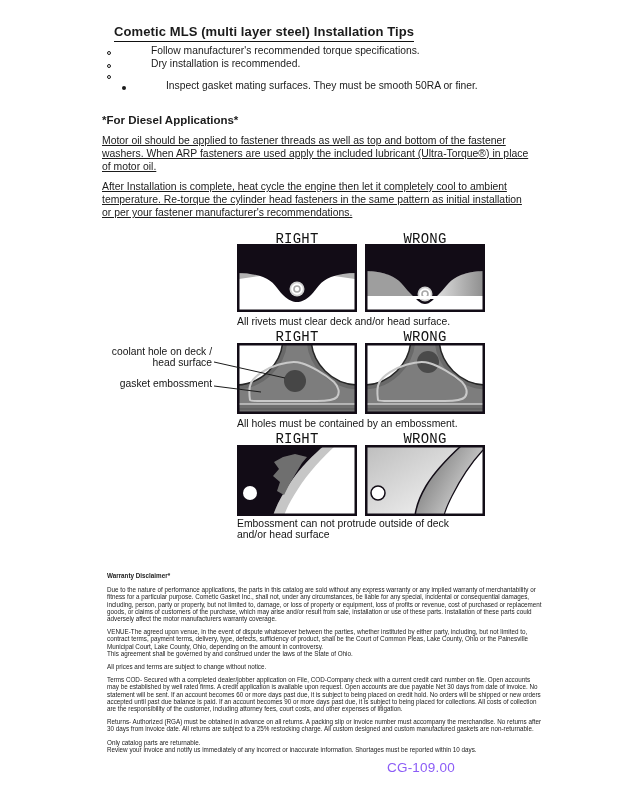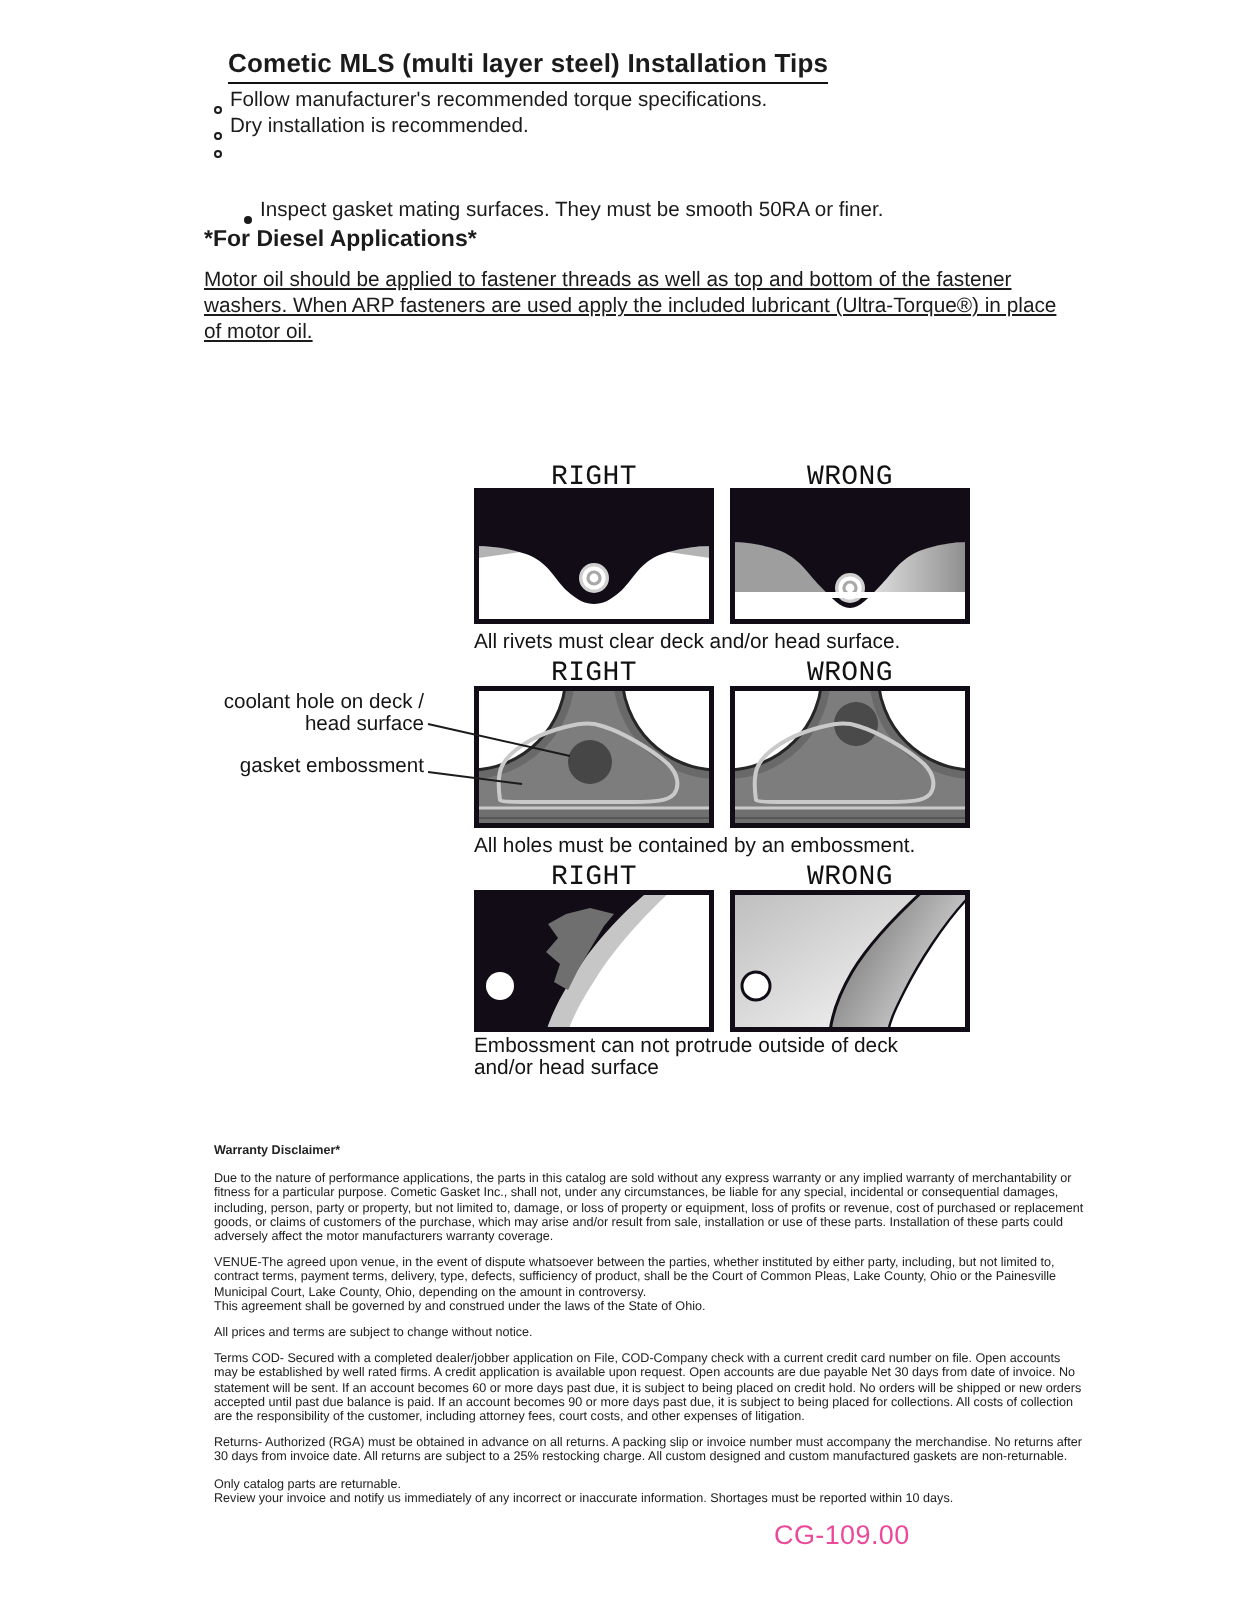--- a/index.html
+++ b/index.html
@@ -8,25 +8,25 @@
     position:relative; width:618px; height:800px; background:#ffffff;
     font-family:"Liberation Sans","DejaVu Sans",sans-serif; color:#1b1b1b;
     overflow:hidden;
   }
   .title {
     position:absolute; left:114px; top:24px;
     font-size:13px; font-weight:bold; letter-spacing:0.1px;
     border-bottom:1.6px solid #111; padding-bottom:2px; display:inline-block;
   }
   .bullets { position:absolute; left:107px; top:44px; width:440px; font-size:10.3px; line-height:13px; }
-  .b-row { display:flex; align-items:flex-end; }
+  .b-row { display:flex; align-items:center;gap:36px; }
   .b-mark { flex:0 0 auto; width:4px; height:4px; border-radius:50%; margin:4.5px 4px 0 0; }
   .b-open { border:1px solid #1b1b1b; }
   .b-fill { background:#1b1b1b; margin-top:5px; }
-  .b-sub { margin-left:15px;margin-top:20px; }
+  .b-sub { margin-left:15px; }
   .diesel { position:absolute; left:102px; top:114px; width:428px; font-size:10.4px; line-height:13px; }
   .diesel h2 { font-size:11.5px; font-weight:bold; margin-bottom:7px; }
   .diesel p { margin-bottom:7px;text-decoration:underline; }
   .diag { position:absolute; left:237px; top:233px; width:260px; }
   .dlabels { position:absolute; left:0; width:248px; display:flex; }
   .dlabel { width:120px; text-align:center; font-size:14px; line-height:12px; letter-spacing:0.2px; color:#121212;font-family:Liberation Mono, monospace; }
   .dlabel + .dlabel { margin-left:8px; }
   .dboxes { position:absolute; left:0; display:flex; }
   .dbox + .dbox { margin-left:8px; }
   .dbox svg { display:block; }
@@ -35,21 +35,21 @@
   .r2l { top:98px; } .r2b { top:110px; } .r2c { top:185px; width:250px; }
   .r3l { top:200px; } .r3b { top:212px; } .r3c { top:285px; width:212px; }
   .ann { position:absolute; font-size:10.3px; line-height:11px; text-align:right; color:#141414; }
   .ann1 { left:100px; top:346px; width:112px; }
   .ann2 { left:100px; top:378px; width:112px; }
   .leader-svg { position:absolute; left:0; top:0; width:618px; height:560px; pointer-events:none; }
   .legal { position:absolute; left:107px; top:572px; width:436px; font-size:6.3px; line-height:7.2px; color:#222; }
   .legal h3 { font-size:6.3px; font-weight:bold; margin-bottom:7px; }
   .legal p { margin-bottom:6px; }
   .legal .tight { margin-bottom:0; }
-  .pagenum { position:absolute; left:387px; top:760px; font-size:13.5px; color:#ec4899; letter-spacing:0.2px; }
+  .pagenum { position:absolute; left:387px; top:760px; font-size:13.5px; color:#8b5cf6; letter-spacing:0.2px; }
 </style>
 </head>
 <body>
 
 <div class="page">
 
   <h1 class="title">Cometic MLS (multi layer steel) Installation Tips</h1>
 
   <div class="bullets">
     <div class="b-row">
@@ -65,20 +65,21 @@
     </div>
     <div class="b-row b-sub">
       <span class="b-mark b-fill"></span>
       <span>Inspect gasket mating surfaces.  They must be smooth 50RA or finer.</span>
     </div>
   </div>
 
   <div class="diesel">
     <h2>*For Diesel Applications*</h2>
     <p>Motor oil should be applied to fastener threads as well as top and bottom of the fastener washers. When ARP fasteners are used apply the included lubricant (Ultra-Torque®) in place of motor oil.</p>
+    <p>After Installation is complete, heat cycle the engine then let it completely cool to ambient temperature. Re-torque the cylinder head fasteners in the same pattern as initial installation or per your fastener manufacturer's recommendations.</p>
   </div>
 
   <div class="diag">
 
     <div class="dlabels r1l">
       <span class="dlabel">RIGHT</span>
       <span class="dlabel">WRONG</span>
     </div>
     <div class="dboxes r1b">
       <div class="dbox">

